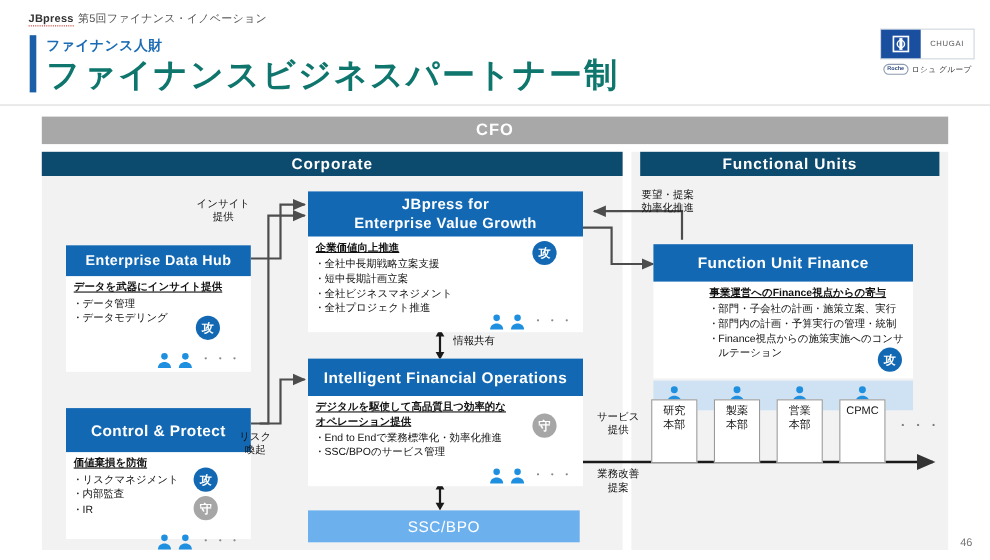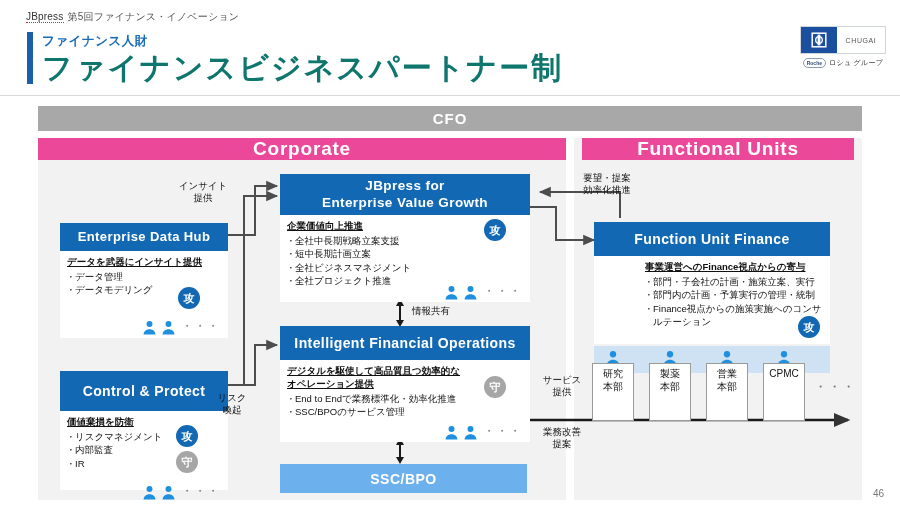--- a/index.html
+++ b/index.html
@@ -6,21 +6,21 @@
   html, body {
     width: 900px; height: 509px;
     background: #ffffff;
     font-family: "Liberation Sans", "DejaVu Sans", sans-serif;
     overflow: hidden;
   }
   #root { position: relative; width: 900px; height: 509px; background:#fff; }
 
   
   .jb-line { position:absolute; left:26px; top:10px; font-size:10px; color:#555; white-space:nowrap; letter-spacing:0.2px;}
-  .jb-brand { font-weight:normal; color:#333; border-bottom:1.5px dotted #c0392b; padding-bottom:0px; margin-right:4px;}
+  .jb-brand { font-weight:bold; color:#333; border-bottom:1.5px dotted #c0392b; padding-bottom:0px; margin-right:4px;}
   .accent-bar { position:absolute; left:27px; top:32px; width:6px; height:52px; background:#1b5fa8; }
   .eyebrow { position:absolute; left:42px; top:33px; font-size:12.5px; font-weight:bold; color:#1b6cb5; letter-spacing:0.5px; }
   .main-title { position:absolute; left:42px; top:48px; font-size:30px; font-weight:bold; color:#0f766e; letter-spacing:2px; white-space:nowrap;}
   .header-rule { position:absolute; left:0; top:95px; width:900px; height:1px; background:#d9d9d9; }
 
   
   .logo-wrap { position:absolute; right:14px; top:26px; width:86px; }
   .logo-main { display:flex; align-items:stretch; border:1px solid #cfd6de; background:#fff; height:28px; }
   .logo-mark { width:36px; background:#1a4fa0; display:flex; align-items:center; justify-content:center; }
   .logo-name { flex:1; display:flex; align-items:center; justify-content:center; font-size:7px; color:#555; letter-spacing:0.6px; }
@@ -31,22 +31,22 @@
   
   .cfo-bar {
     position:absolute; left:38px; top:106px; width:824px; height:25px;
     background:#a8a8a8; color:#fff; font-size:15px; font-weight:bold;
     display:flex; align-items:center; justify-content:center; letter-spacing:1px;
   }
   .panel { position:absolute; background:#f2f2f2; }
   .panel-corporate { left:38px; top:138px; width:528px; height:362px; }
   .panel-units { left:574px; top:138px; width:288px; height:362px; }
   .panel-head {
-    position:absolute; height:22px; background:#ec4899; color:#fff;
-    font-size:19px; font-weight:bold; display:flex; align-items:center; justify-content:center;
+    position:absolute; height:22px; background:#0c4a6e; color:#fff;
+    font-size:14px; font-weight:bold; display:flex; align-items:center; justify-content:center;
     letter-spacing:0.8px;
   }
   .head-corporate { left:38px; top:138px; width:528px; }
   .head-units { left:582px; top:138px; width:272px; }
 
   
   .card { position:absolute; background:#ffffff; }
   .card-title {
     background:#1268b3; color:#ffffff; font-weight:bold;
     display:flex; align-items:center; justify-content:center; text-align:center;
@@ -67,21 +67,21 @@
   .badge-atk { background:#1268b3; }
   .badge-def { background:#a6a6a6; }
 
   
   .people { position:absolute; display:flex; align-items:flex-end; gap:2px; }
   .dots { font-size:12px; color:#8a8a8a; letter-spacing:1px; margin-left:2px; margin-bottom:1px;}
 
   
   .ssc {
     position:absolute; left:280px; top:464px; width:247px; height:29px;
-    background:#6cb0ee; color:#fff; font-weight:bold; font-size:14px;
+    background:#6cb0ee; color:#fff; font-weight:normal; font-size:14px;
     display:flex; align-items:center; justify-content:center; letter-spacing:0.5px;
   }
 
   
   .dept-band { position:absolute; left:594px; top:346px; width:236px; height:27px; background:#cfe2f3; }
   .dept-box {
     position:absolute; top:363px; width:42px; height:58px;
     background:#fff; border:1px solid #9a9a9a;
     display:flex; align-items:flex-start; justify-content:center;
     padding-top:4px; font-size:10px; color:#111; line-height:1.25; text-align:center;

